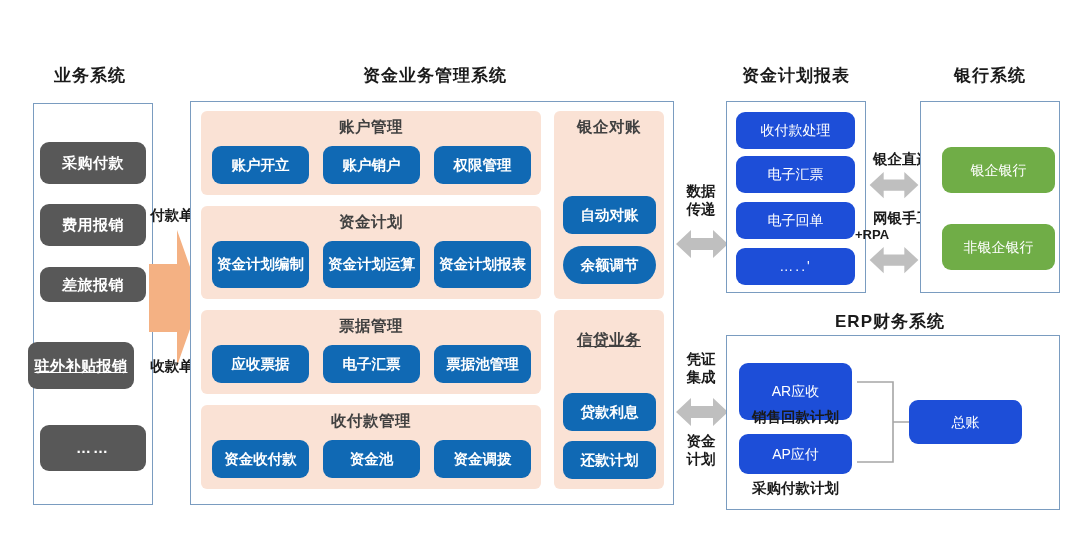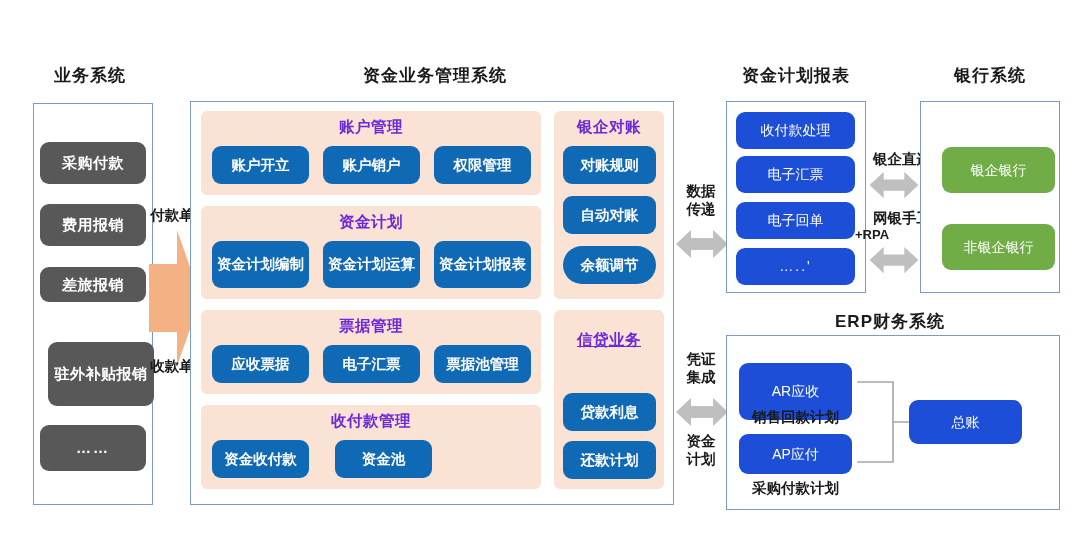--- a/index.html
+++ b/index.html
@@ -33,21 +33,21 @@
   .pill-gray{background:#585858;font-weight:bold;font-size:15px;letter-spacing:.5px;}
   .pill-blue{background:#1069b4;font-weight:bold;font-size:14.5px;}
   .pill-orange{background:#1d4ed8;font-weight:normal;font-size:14px;}
   .pill-green{background:#70ad47;font-weight:normal;font-size:14px;}
 
   
   .group{
     background:#fae2d5;border-radius:6px;
   }
   .group-title{
-    text-align:center;font-weight:bold;font-size:15.5px;color:#6d28d9;
+    text-align:center;font-weight:bold;font-size:15.5px;color:#404040;
     letter-spacing:.5px;
   }
 
   
   .conn-label{
     font-weight:bold;font-size:14.5px;color:#1a1a1a;
     text-align:center;line-height:1.25;white-space:pre-line;
   }
   .conn-label.small{font-size:13px;}
 
@@ -63,21 +63,21 @@
 
 <div id="stage">
 
   <div class="abs sec-title" style="left:30px;top:64px;width:120px;">业务系统</div>
 
   <div class="abs panel" style="left:33px;top:103px;width:120px;height:402px;"></div>
 
   <div class="abs pill pill-gray" style="left:40px;top:142px;width:106px;height:42px;">采购付款</div>
   <div class="abs pill pill-gray" style="left:40px;top:204px;width:106px;height:42px;">费用报销</div>
   <div class="abs pill pill-gray" style="left:40px;top:267px;width:106px;height:35px;text-align:center;">差旅报销</div>
-  <div class="abs pill pill-gray" style="left:48px;top:342px;width:106px;height:64px;">驻外补贴报销</div>
+  <div class="abs pill pill-gray" style="left:28px;top:342px;width:106px;height:47px;text-decoration:underline;">驻外补贴报销</div>
   <div class="abs pill pill-gray dots" style="left:40px;top:425px;width:106px;height:46px;">……</div>
 
   <div class="abs conn-label" style="left:143px;top:206px;width:58px;">付款单</div>
 
   <svg class="abs" style="left:149px;top:224px;width:52px;height:148px;" viewBox="0 0 52 148">
     <polygon points="0,40 28,40 28,6 52,74 28,142 28,108 0,108" fill="#f4b183"></polygon>
   </svg>
 
   <div class="abs conn-label" style="left:143px;top:357px;width:58px;">收款单</div>
 
@@ -103,26 +103,26 @@
     <div class="group-title" style="padding-top:6px;">票据管理</div>
   </div>
   <div class="abs pill pill-blue" style="left:212px;top:345px;width:97px;height:38px;">应收票据</div>
   <div class="abs pill pill-blue" style="left:323px;top:345px;width:97px;height:38px;">电子汇票</div>
   <div class="abs pill pill-blue" style="left:434px;top:345px;width:97px;height:38px;">票据池管理</div>
 
   <div class="abs group" style="left:201px;top:405px;width:340px;height:84px;">
     <div class="group-title" style="padding-top:6px;">收付款管理</div>
   </div>
   <div class="abs pill pill-blue" style="left:212px;top:440px;width:97px;height:38px;">资金收付款</div>
-  <div class="abs pill pill-blue" style="left:323px;top:440px;width:97px;height:38px;margin-left:12px;">资金池</div>
+  <div class="abs pill pill-blue" style="left:323px;top:440px;width:97px;height:38px;">资金池</div>
+  <div class="abs pill pill-blue" style="left:434px;top:440px;width:97px;height:38px;">资金调拨</div>
 
   <div class="abs group" style="left:554px;top:111px;width:110px;height:188px;">
     <div class="group-title" style="padding-top:6px;">银企对账</div>
   </div>
-  <div class="abs pill pill-blue" style="left:563px;top:146px;width:93px;height:38px;">对账规则</div>
   <div class="abs pill pill-blue" style="left:563px;top:196px;width:93px;height:38px;">自动对账</div>
   <div class="abs pill pill-blue" style="left:563px;top:246px;width:93px;height:38px;border-radius:19px;">余额调节</div>
 
   <div class="abs group" style="left:554px;top:310px;width:110px;height:179px;">
     <div class="group-title" style="padding-top:20px;text-decoration:underline;">信贷业务</div>
   </div>
   <div class="abs pill pill-blue" style="left:563px;top:393px;width:93px;height:38px;">贷款利息</div>
   <div class="abs pill pill-blue" style="left:563px;top:441px;width:93px;height:38px;">还款计划</div>
 
   <div class="abs conn-label" style="left:678px;top:182px;width:46px;">数据

